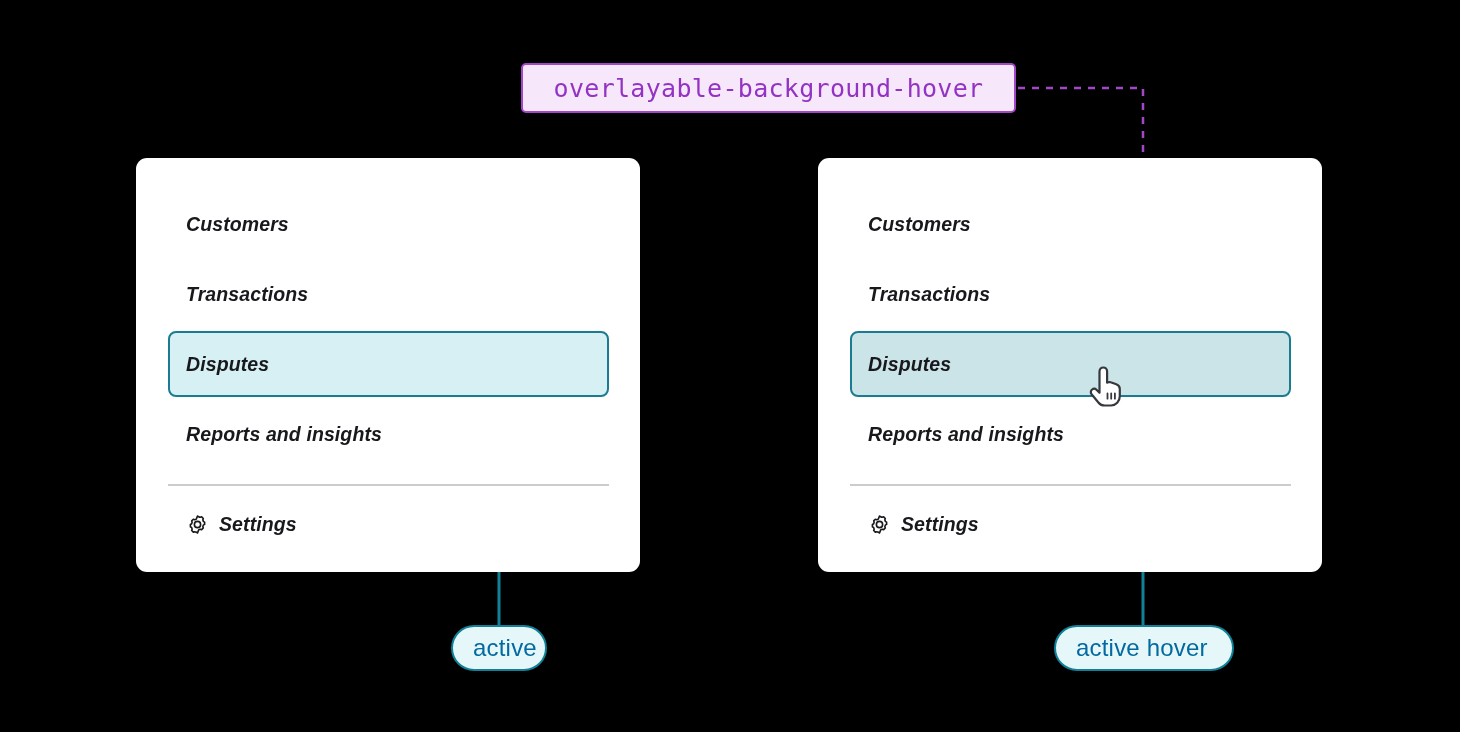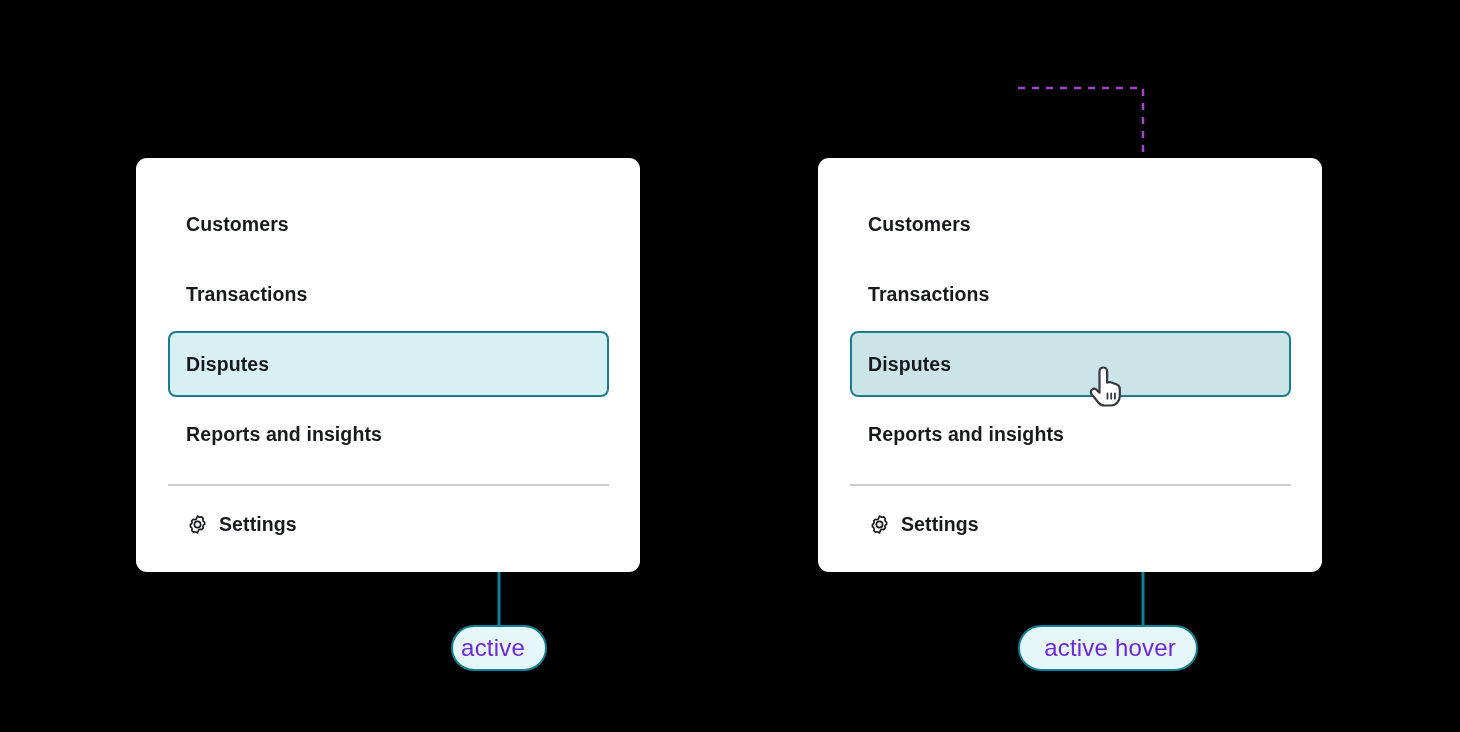--- a/index.html
+++ b/index.html
@@ -76,20 +76,21 @@
     margin-bottom: 30px;
   }
   .menu-item:last-child { margin-bottom: 0; }
 
   .menu-item .label {
     font-size: 19.5px;
     font-weight: bold;
     color: #17191c;
     letter-spacing: 0.1px;
     white-space: nowrap;
+    font-style: italic;
   }
 
   .menu-item.is-active {
     background: #d7f0f4;
     border-color: #1a7b91;
     height: 66px;
     margin-top: -13px;
     margin-bottom: 17px;
   }
   .menu-item.is-active-hover {
@@ -122,29 +123,29 @@
   
   .pill {
     position: absolute;
     box-sizing: border-box;
     height: 46px;
     background: #e6f7fa;
     border: 2px solid #108197;
     border-radius: 999px;
     display: flex;
     align-items: center;
-    justify-content: flex-end;
-    color: #6d28d9;
+    justify-content: flex-start;
+    color: #0369a1;
     font-size: 24px;
     letter-spacing: 0.2px;
     white-space: nowrap;
     padding: 0 20px;
   }
   .pill--active       { left: 451px;  top: 625px; width: 96px; }
-  .pill--active-hover { left: 1018px; top: 625px; width: 180px; }
+  .pill--active-hover { left: 1054px; top: 625px; width: 180px; }
 
   
   .connectors {
     position: absolute;
     inset: 0;
     width: 1460px;
     height: 732px;
     pointer-events: none;
   }
 
@@ -156,20 +157,23 @@
     width: 42px;
     height: 50px;
     pointer-events: none;
   }
 </style>
 </head>
 <body>
 
 <div class="stage">
 
+  <div class="token-chip">
+    <span>overlayable-background-hover</span>
+  </div>
 
   <svg class="connectors" viewBox="0 0 1460 732" width="1460" height="732" fill="none">
 
     <path d="M1018 88 H1143 V352" stroke="#a347c9" stroke-width="2.5" stroke-dasharray="7 7" fill="none"></path>
     <polygon points="1133,352 1153,352 1143,370" fill="#a347c9"></polygon>
 
     <path d="M499 625 V414" stroke="#108197" stroke-width="3" fill="none"></path>
     <polygon points="492,414 506,414 499,399" fill="#0f7f94"></polygon>
 
     <path d="M1143 625 V414" stroke="#108197" stroke-width="3" fill="none"></path>

